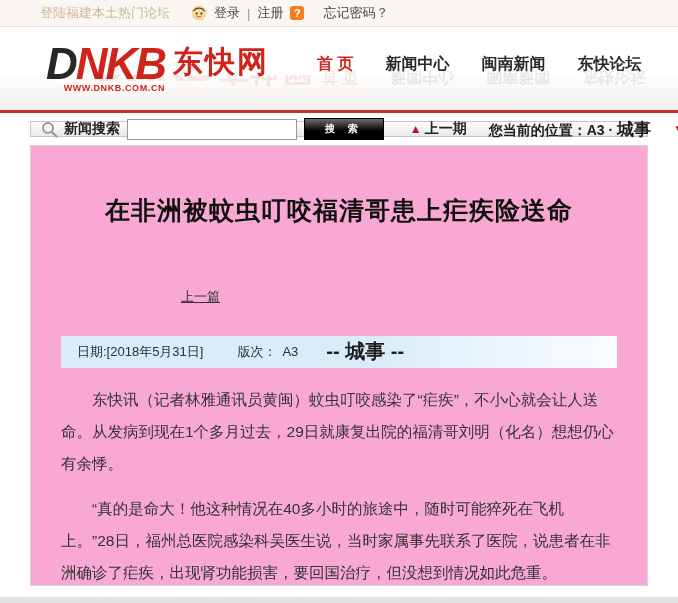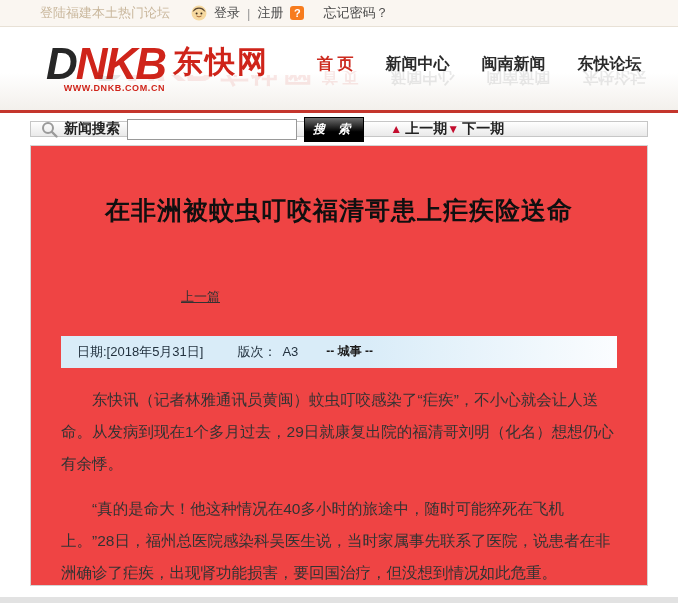--- a/index.html
+++ b/index.html
@@ -55,48 +55,48 @@
   .searchrow {
     margin:8px 30px 0; height:16px; border:1px solid #c6c6c6;
     background:linear-gradient(#fefefe,#e9e9e9);
     display:flex; align-items:center; padding:0 10px; font-size:13px; color:#222;
   }
   .mag { width:17px; height:17px; margin-right:6px; }
   .search-label { font-weight:bold; font-size:14px; margin-right:7px; white-space:nowrap; }
   .search-input { width:170px; height:21px; border:1px solid #999; background:#fff; margin-right:7px; }
   .search-btn {
     background:linear-gradient(#6d6d6d,#000 60%); color:#fff; font-weight:bold;
-    font-size:12px; border:1px solid #000; padding:3px 8px; letter-spacing:5px;
-    white-space:nowrap; cursor:pointer;font-style:italic;
+    font-size:10px; border:1px solid #000; padding:3px 20px; letter-spacing:5px;
+    white-space:nowrap; cursor:pointer;
   }
   .tri { color:#c30d2e; font-size:12px; margin:0 3px 0 0; }
   .issue-prev { margin-left:26px; }
   .issue { font-size:14px; font-weight:bold; color:#222; cursor:pointer; white-space:nowrap; }
   .loc { font-size:14px; font-weight:bold; color:#1d1d1d; margin:0 22px; white-space:nowrap; }
   .loc .section { font-size:17px; }
 
   
   .content {
-    margin:8px 30px 0; border:1px solid #d4d4d4; background:#ef4444;
+    margin:8px 30px 0; border:1px solid #d4d4d4; background:#f9a8d4;
     padding:0 30px; height:441px; overflow:hidden;
   }
   .title {
     margin-top:48px; text-align:center;
     font-family:"Liberation Serif","DejaVu Serif",serif;
     font-size:25px; color:#101010; font-weight:600; letter-spacing:1px;
   }
   .prev-article { display:inline-block; margin:44px 0 0 120px; font-size:13px; color:#333; cursor:pointer;text-decoration:underline; }
   .meta-bar {
     margin-top:30px; height:32px; background:linear-gradient(90deg,#d9ecf8 55%, #fbfdff);
     display:flex; align-items:center; font-size:13px; color:#23323f; padding:0 16px;
   }
   .meta-date { margin-right:34px; }
   .meta-edlabel { margin-right:6px; }
   .meta-edition { margin-right:28px; }
-  .meta-section { font-weight:bold; color:#1c1c1c; font-size:12px; }
+  .meta-section { font-weight:bold; color:#1c1c1c; font-size:20px; }
   .meta-right { margin-left:auto; display:flex; align-items:center; gap:4px; color:#333; }
   .zoom-ctl { display:flex; align-items:center; cursor:pointer; margin-left:8px; }
   .zoom-ico { font-size:15px; margin-left:2px; }
 
   .paragraphs { margin-top:16px; }
   .paragraphs p {
     font-size:15.5px; color:#333; line-height:32px; text-indent:2em; margin:13px 0;
   }
 
   .bottom-strip { position:absolute; left:0; bottom:0; width:678px; height:6px; background:#e2e2e2; }
@@ -168,20 +168,25 @@
     </svg>
   </span>
   <span class="search-label">新闻搜索</span>
   <input class="search-input" type="text" value="" style="">
   <button class="search-btn">搜 索</button>
 
   <span class="issue issue-prev">
     <span class="tri">▲</span><span>上一期</span>
   </span>
 
+  <span class="loc">
+    <span>您当前的位置：</span><span>A3</span>
+    <span>·</span>
+    <span class="section">城事</span>
+  </span>
 
   <span class="issue">
     <span class="tri">▼</span><span>下一期</span>
   </span>
 </div>
 
 <div class="content">
   <h1 class="title">在非洲被蚊虫叮咬福清哥患上疟疾险送命</h1>
 
   <span class="prev-article">上一篇</span>

